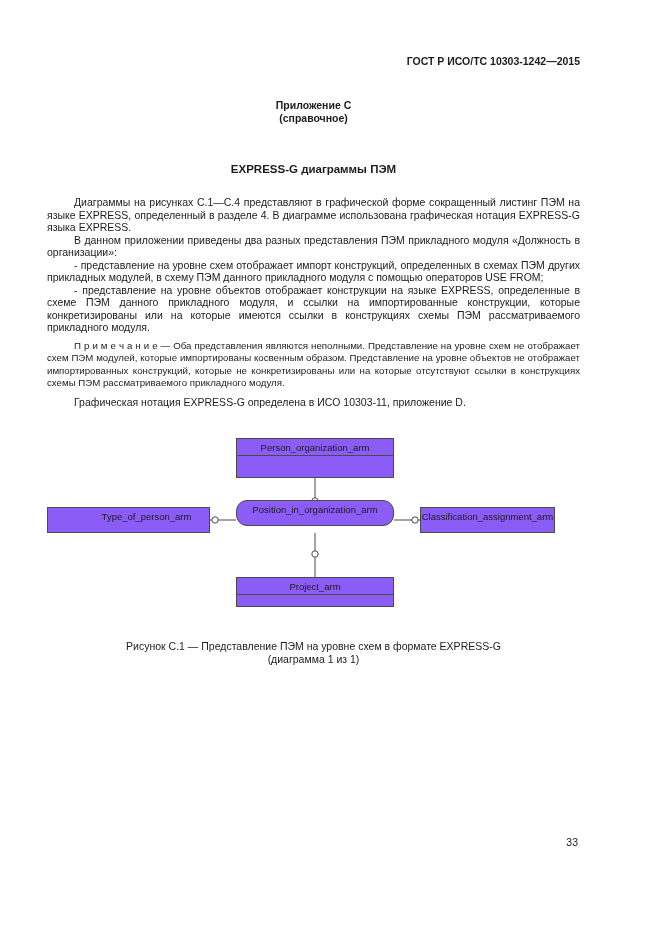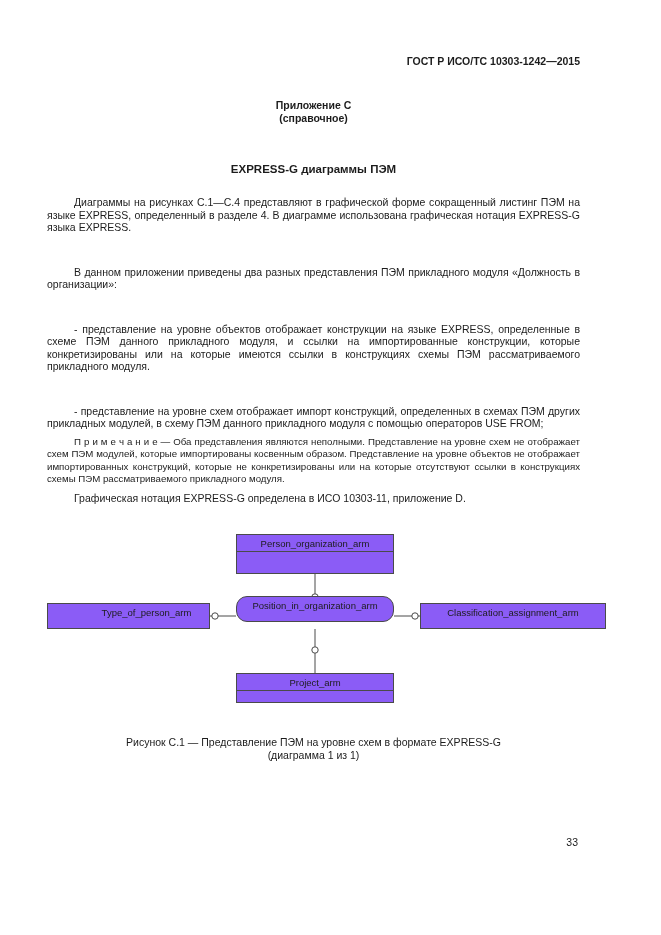--- a/index.html
+++ b/index.html
@@ -19,38 +19,38 @@
   }
   .annex-sub {
     text-align:center; font-weight:bold; font-size:10.5px; line-height:13px;
   }
   .heading {
     margin-top:37px; text-align:center; font-weight:bold;
     font-size:11.5px; line-height:14px;
   }
   p.body {
     font-size:10.5px; line-height:12.5px;
-    text-align:justify; text-indent:27px;margin-top:32px;
+    text-align:justify; text-indent:27px;
   }
   p.first { margin-top:20px; }
   p.note { margin-top:6px; font-size:9.7px; }
   p.plast { margin-top:6px; }
 
   
   .diagram { position:relative; margin-top:30px; height:170px; width:533px; }
   .dbox {
     position:absolute; border:1px solid #4a4a4a; background:#8b5cf6;
     font-size:9.5px; text-align:center;
   }
   .dbox .lbl { display:block; height:17px; line-height:18px; white-space:nowrap; overflow:hidden; }
   .dbox.split .lbl { border-bottom:1px solid #4a4a4a; }
   .box-top    { left:189px; top:0;     width:158px; height:40px; }
   .box-left   { left:0;     top:69px;  width:163px; height:26px;padding-left:36px; }
   .box-center { left:189px; top:62px;  width:158px; height:26px;border-radius:11px; }
-  .box-right  { left:373px; top:69px;  width:186px; height:26px; }
+  .box-right  { left:373px; top:69px;  width:135px; height:26px; }
   .box-bottom { left:189px; top:139px; width:158px; height:30px; }
   .connectors { position:absolute; left:0; top:0; width:533px; height:170px; }
 
   
   .caption {
     margin-top:32px; text-align:center; font-size:10.5px; line-height:13px;
   }
   .page-number {
     position:absolute; top:836px; right:83px; font-size:10.5px;
   }
@@ -62,22 +62,22 @@
 
   <div class="doc-header">ГОСТ Р ИСО/ТС 10303-1242—2015</div>
 
   <div class="annex-title">Приложение С</div>
   <div class="annex-sub">(справочное)</div>
 
   <div class="heading">EXPRESS-G диаграммы ПЭМ</div>
 
   <p class="body first">Диаграммы на рисунках С.1—С.4 представляют в графической форме сокращенный листинг ПЭМ на языке EXPRESS, определенный в разделе 4. В диаграмме использована графическая нотация EXPRESS-G языка EXPRESS.</p>
   <p class="body">В данном приложении приведены два разных представления ПЭМ прикладного модуля «Должность в организации»:</p>
+  <p class="body">- представление на уровне схем отображает импорт конструкций, определенных в схемах ПЭМ других прикладных модулей, в схему ПЭМ данного прикладного модуля с помощью операторов USE FROM;</p>
   <p class="body">- представление на уровне объектов отображает конструкции на языке EXPRESS, определенные в схеме ПЭМ данного прикладного модуля, и ссылки на импортированные конструкции, которые конкретизированы или на которые имеются ссылки в конструкциях схемы ПЭМ рассматриваемого прикладного модуля.</p>
-  <p class="body">- представление на уровне схем отображает импорт конструкций, определенных в схемах ПЭМ других прикладных модулей, в схему ПЭМ данного прикладного модуля с помощью операторов USE FROM;</p>
   <p class="body note">П р и м е ч а н и е — Оба представления являются неполными. Представление на уровне схем не отображает схем ПЭМ модулей, которые импортированы косвенным образом. Представление на уровне объектов не отображает импортированных конструкций, которые не конкретизированы или на которые отсутствуют ссылки в конструкциях схемы ПЭМ рассматриваемого прикладного модуля.</p>
   <p class="body plast">Графическая нотация EXPRESS-G определена в ИСО 10303-11, приложение D.</p>
 
   <div class="diagram">
 
     <svg class="connectors" viewBox="0 0 533 170">
       <line x1="268" y1="40" x2="268" y2="69" stroke="#4a4a4a" stroke-width="1"></line>
       <line x1="163" y1="82" x2="189" y2="82" stroke="#4a4a4a" stroke-width="1"></line>
       <line x1="347" y1="82" x2="373" y2="82" stroke="#4a4a4a" stroke-width="1"></line>
       <line x1="268" y1="95" x2="268" y2="139" stroke="#4a4a4a" stroke-width="1"></line>

